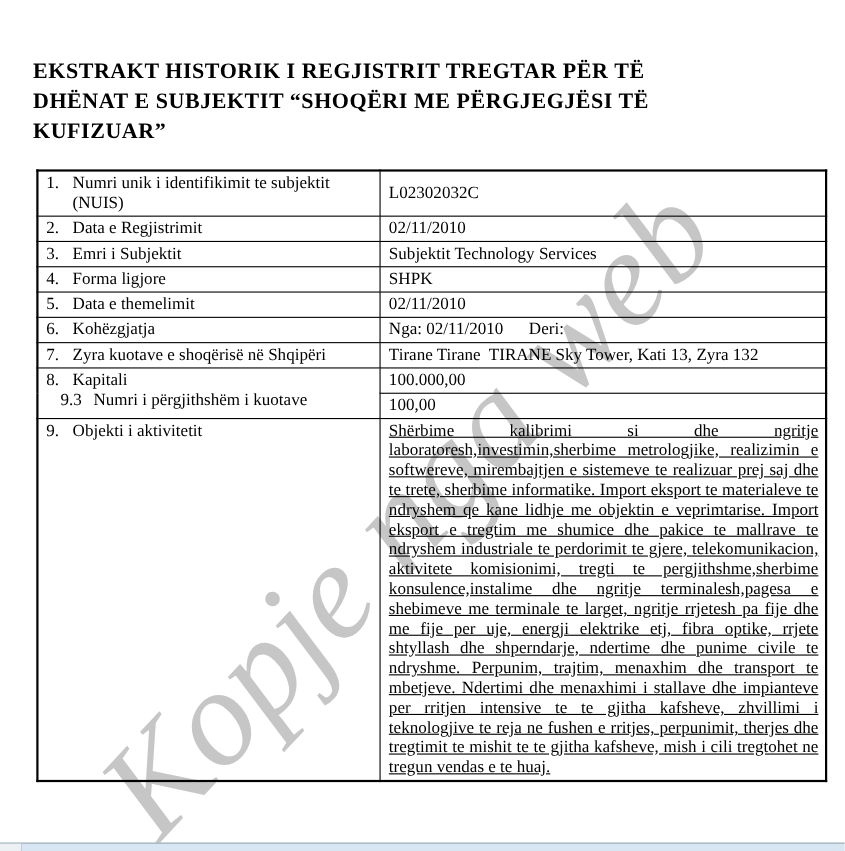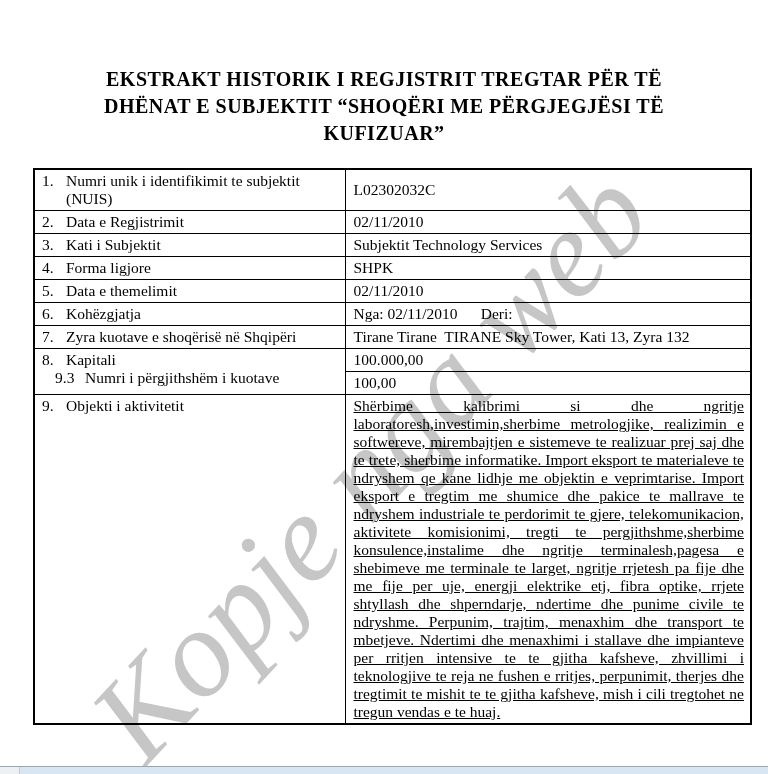--- a/index.html
+++ b/index.html
@@ -26,22 +26,21 @@
     color: #c6c6c6;
     transform: rotate(-47deg);
     transform-origin: center center;
     z-index: 0;
     pointer-events: none;
     white-space: nowrap;
   }
   .content { position: relative; z-index: 1; }
   .doc-title {
     margin: 0 30px;
-    padding-top: 66px;
-    text-align: center;
+    padding-top: 52px;
     font-size: 20px;
     line-height: 27px;
     font-weight: bold;
     letter-spacing: 0.5px;
     white-space: pre-line;
   }
   .section-heading {
     margin: 29px 0 0 0;
     text-align: center;
     font-size: 17px;
@@ -127,21 +126,21 @@
               <span class="txt">Data e Regjistrimit</span>
             </div>
           </td>
           <td class="val">02/11/2010</td>
         </tr>
 
         <tr>
           <td class="lbl">
             <div class="row-line">
               <span class="num">3.</span>
-              <span class="txt">Kati i Subjektit</span>
+              <span class="txt">Emri i Subjektit</span>
             </div>
           </td>
           <td class="val">Subjektit Technology Services</td>
         </tr>
 
         <tr>
           <td class="lbl">
             <div class="row-line">
               <span class="num">4.</span>
               <span class="txt">Forma ligjore</span>

